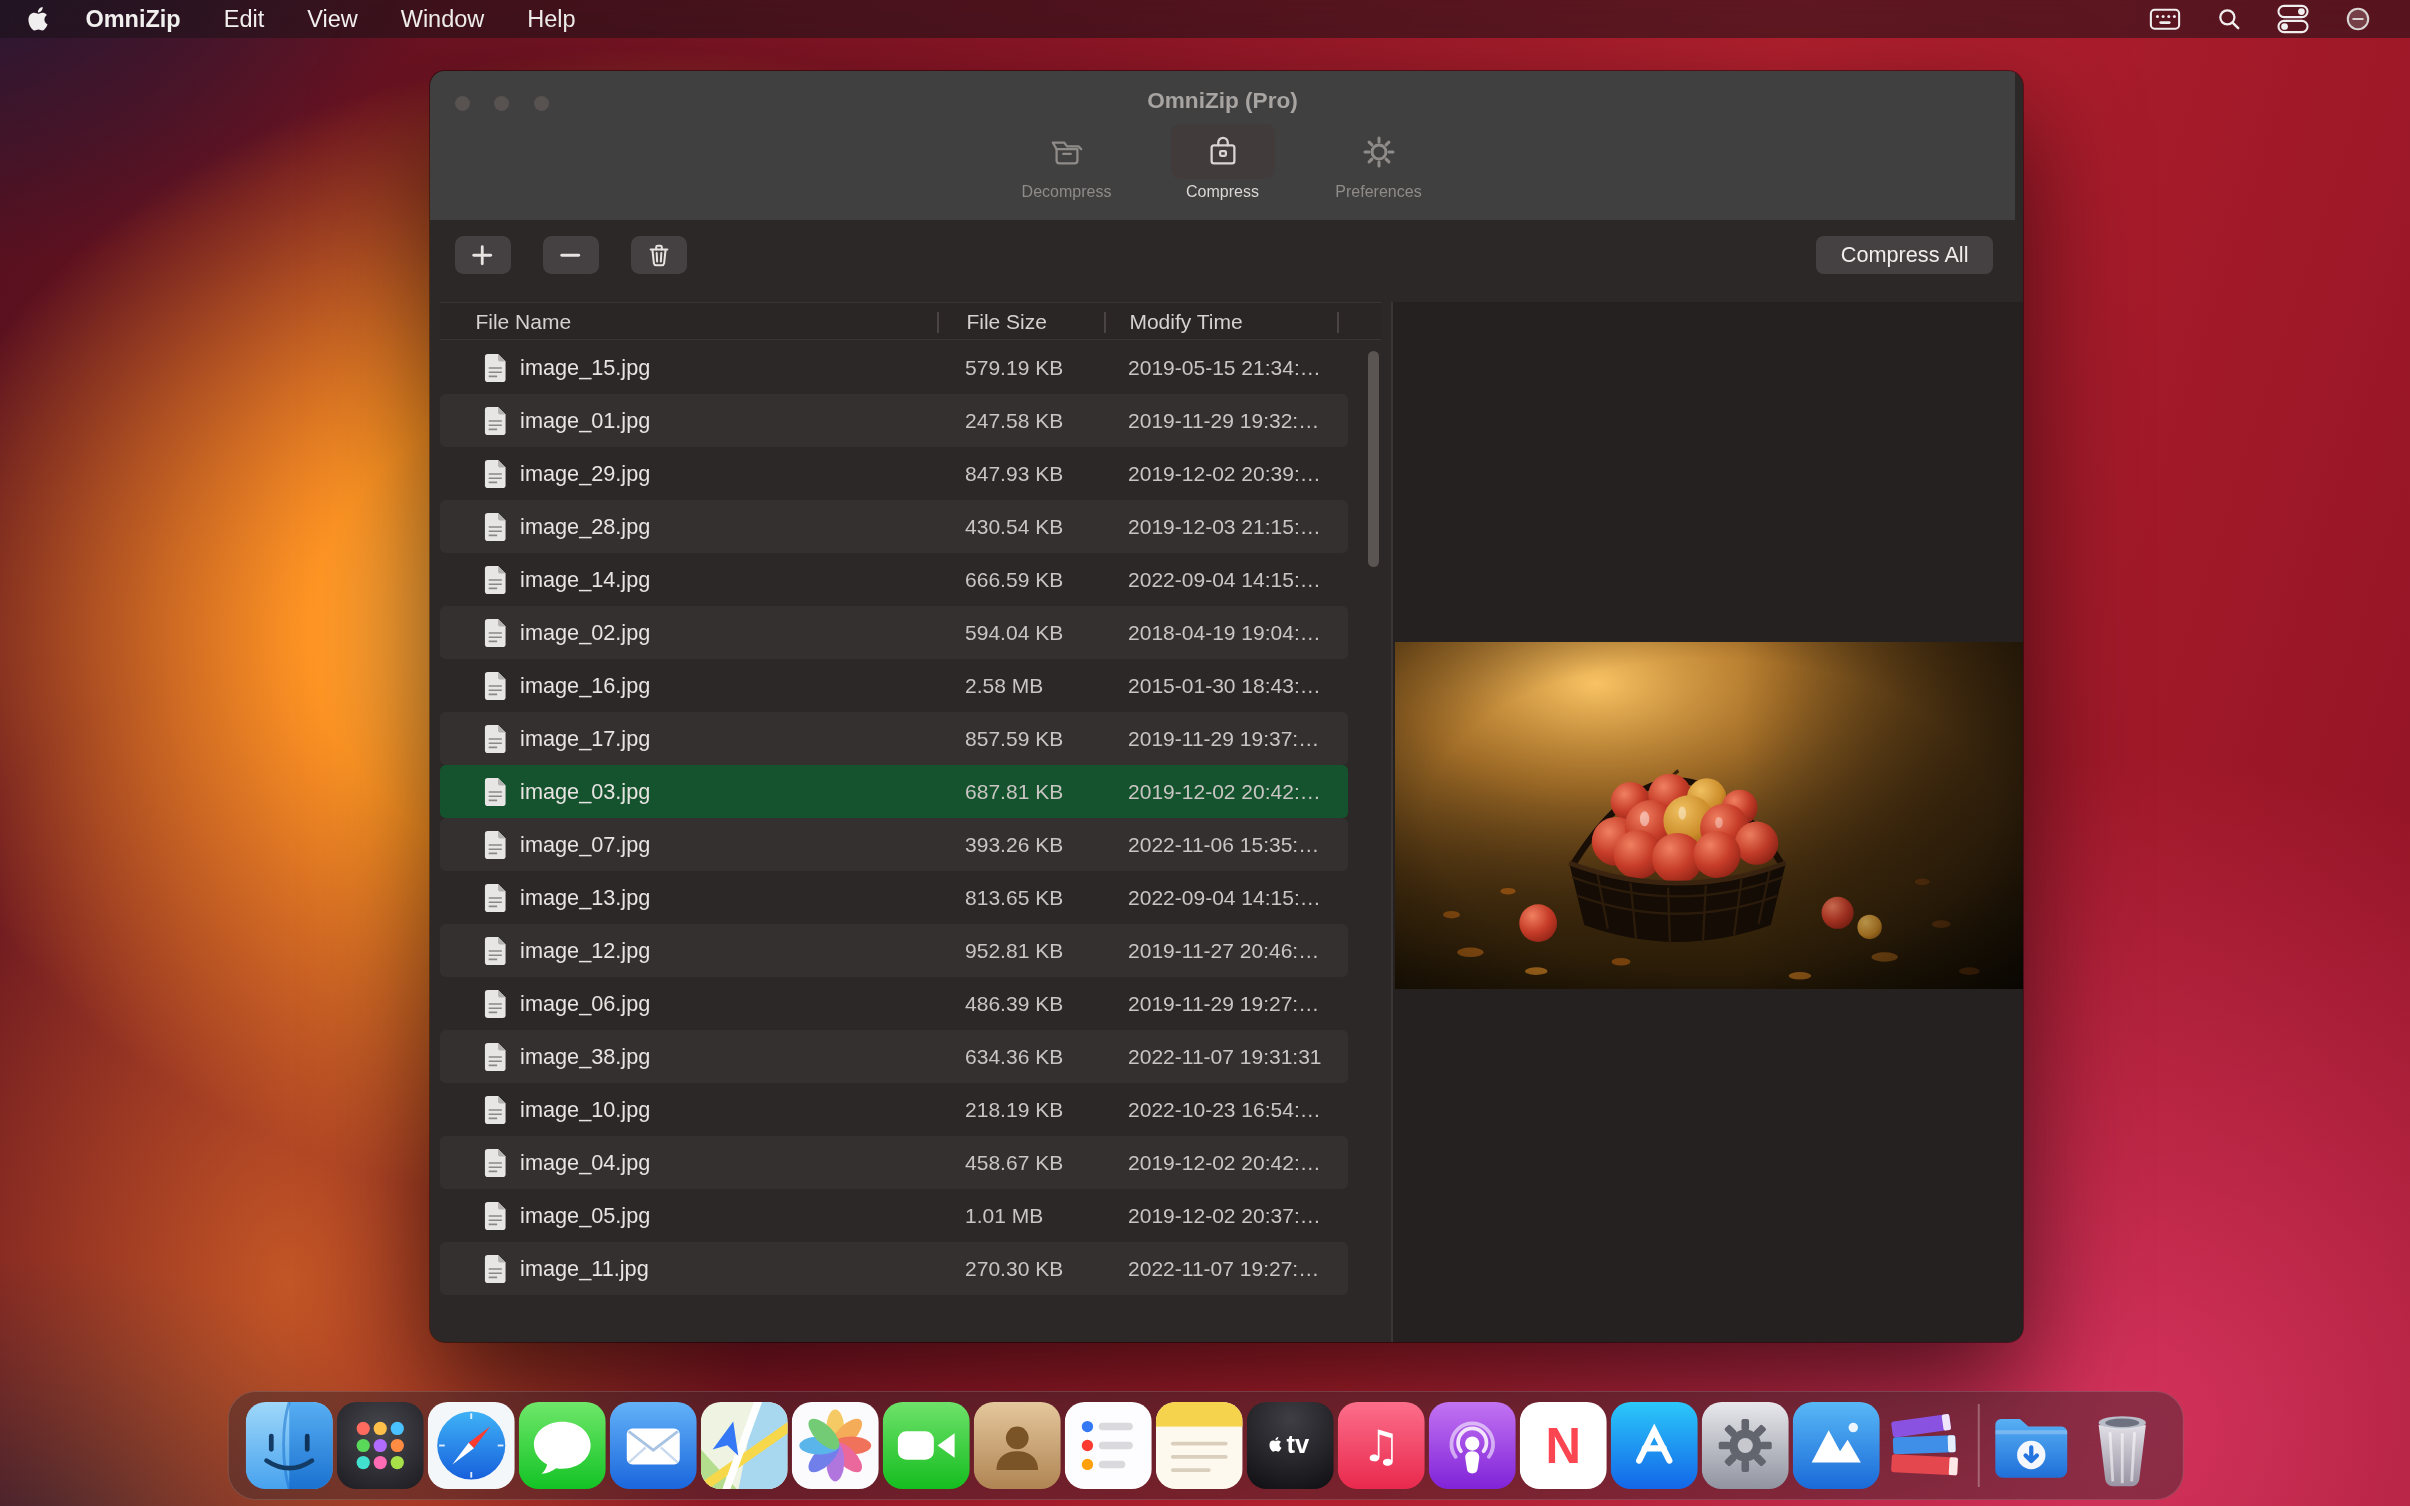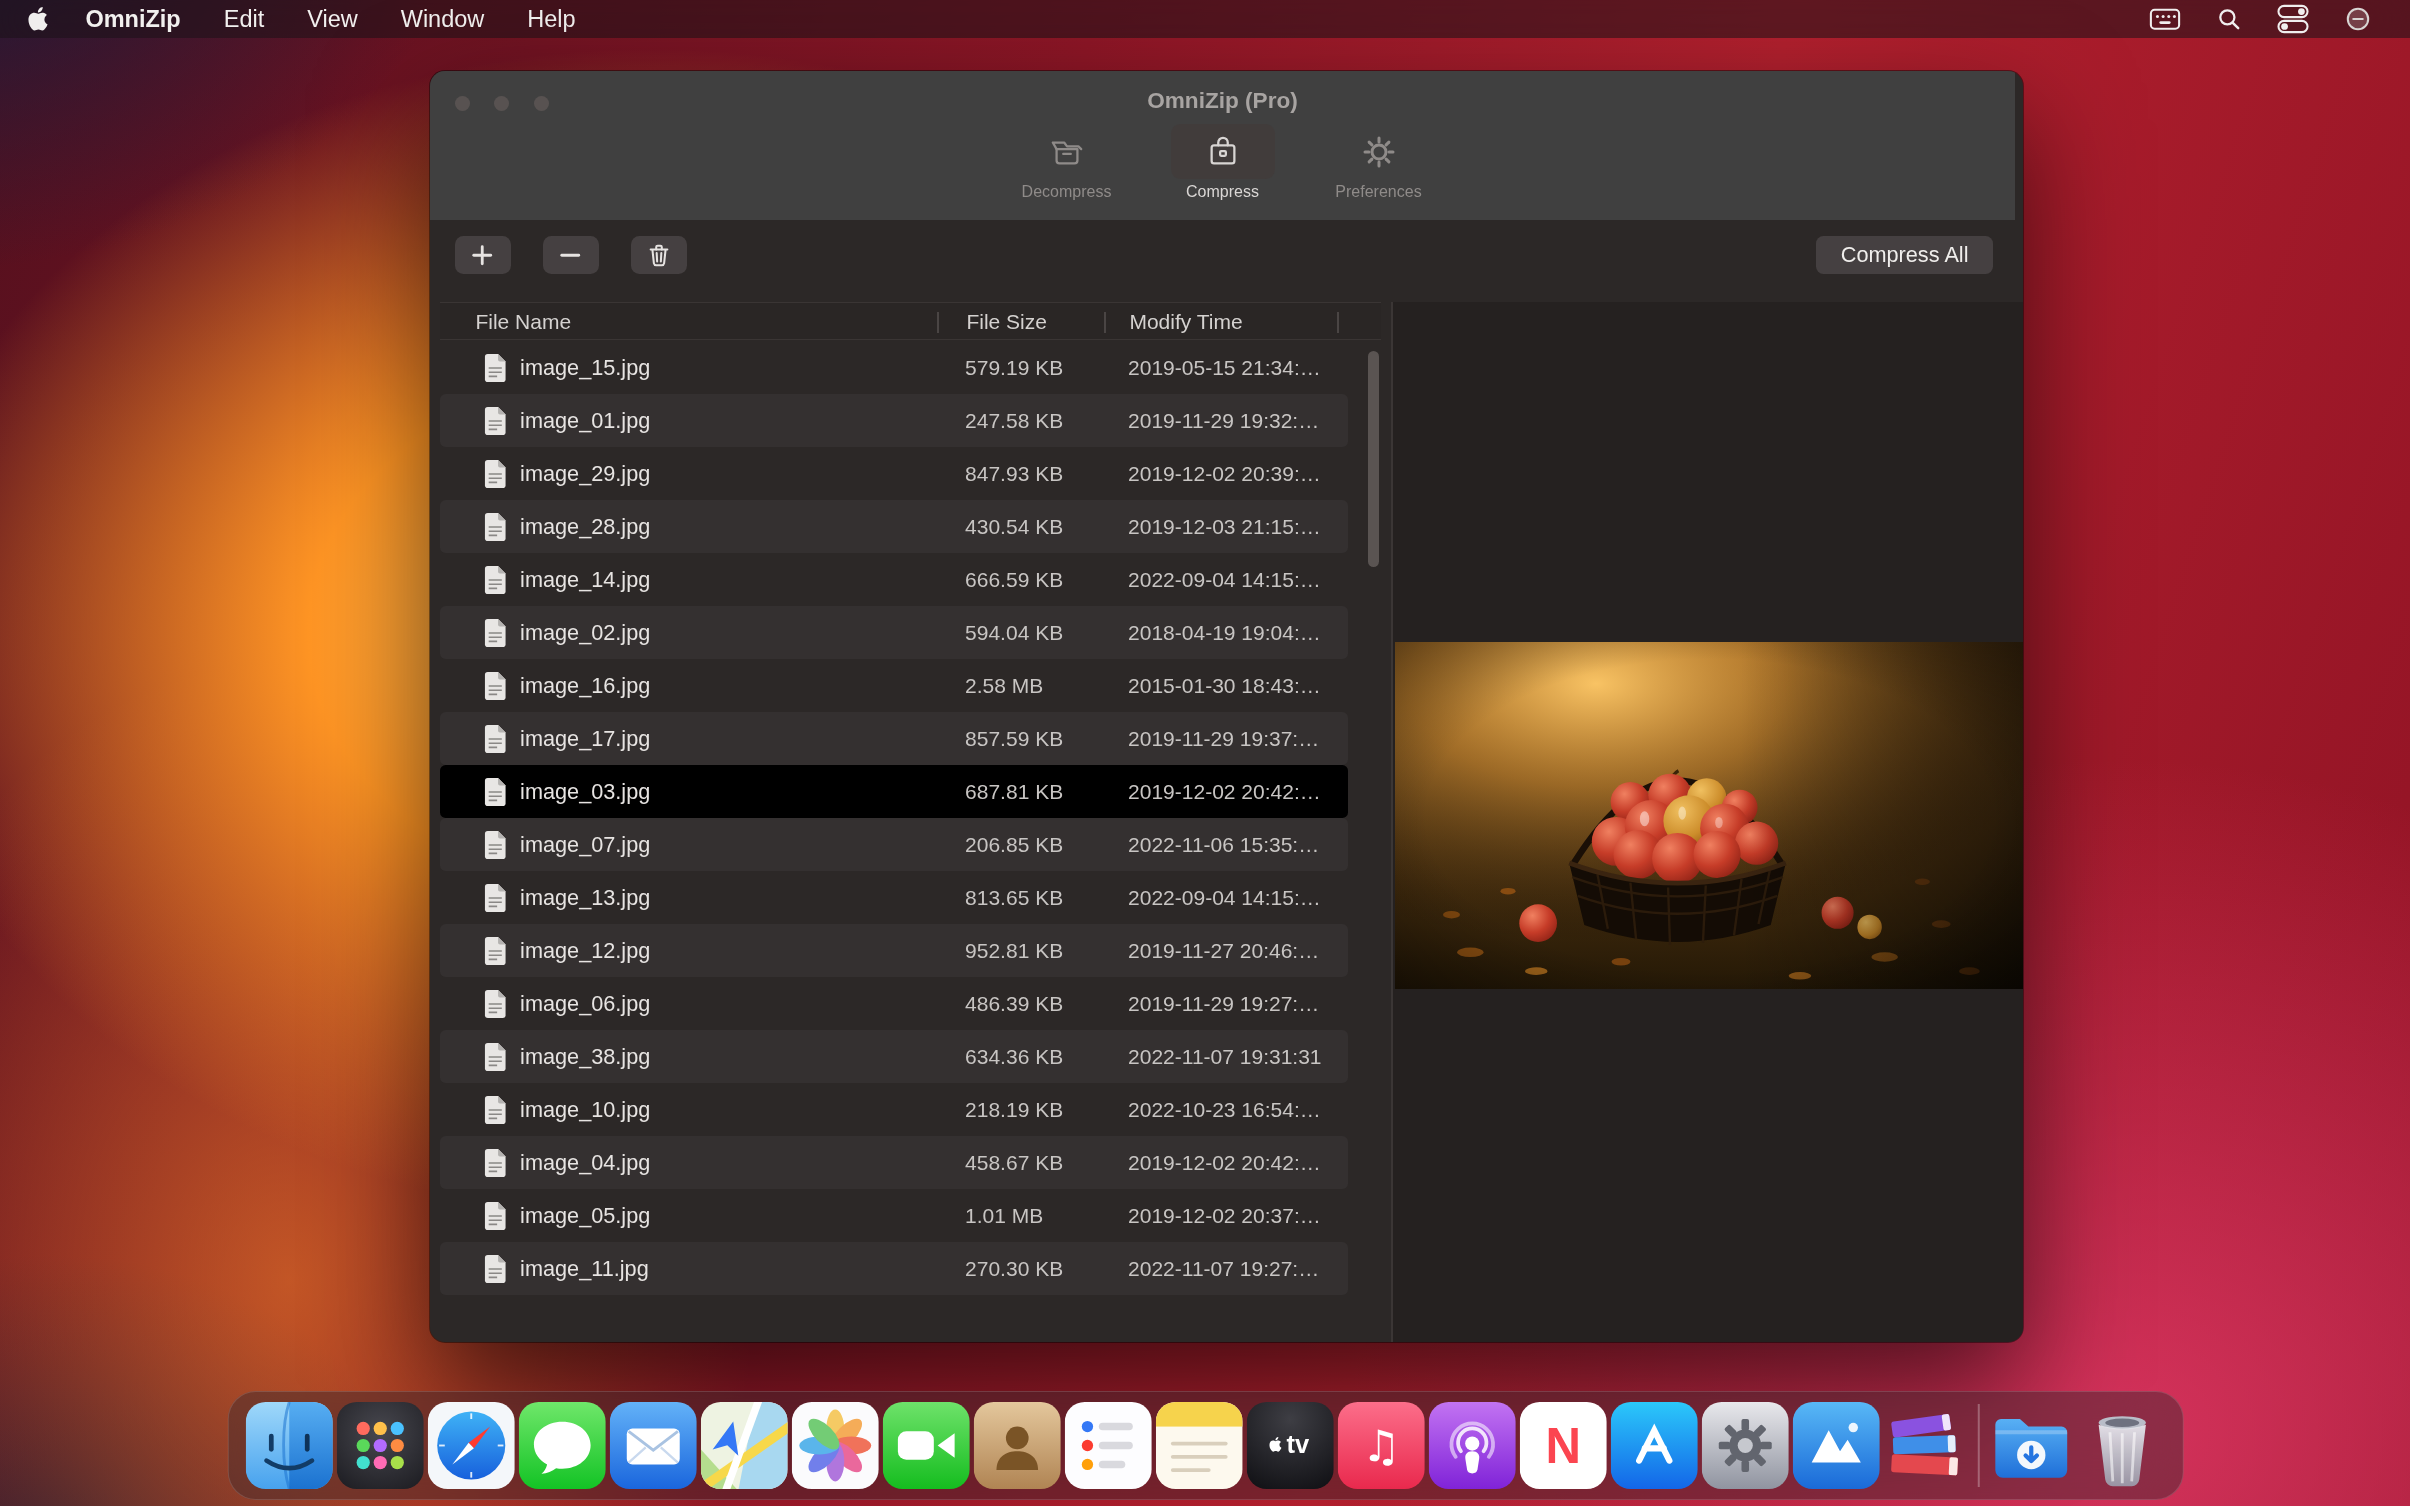--- a/index.html
+++ b/index.html
@@ -57,21 +57,21 @@
     border-top:0.9px solid #3a3534; border-bottom:0.9px solid #3a3534; background:#2a2625; }
   .hcell { position:absolute; top:0; height:38px; line-height:38px; font-size:21px; color:#d5d2d0; font-weight:500; }
   .h-name { left:35px; }
   .h-size { left:526px; }
   .h-time { left:689px; }
   .htick { position:absolute; top:8.5px; width:1.9px; height:21px; background:#4a4544; }
 
   .rows { position:absolute; left:10.4px; top:39px; width:908px; bottom:0; overflow:hidden; }
   .row { height:53px; display:flex; align-items:center; padding-left:43px; border-radius:5.6px; }
   .rows .row:nth-child(even) { background:#343030; }
-  .rows .row.selected { background:#000000; }
+  .rows .row.selected { background:#14532d; }
   .ficon { width:24.5px; height:30px; margin-right:12.2px; flex:none; }
   .fname { width:445px; font-size:21.7px; color:#e7e4e2; }
   .fsize { width:163px; font-size:21px; color:#c8c5c3; }
   .ftime { flex:1; font-size:21px; color:#c8c5c3; white-space:nowrap; overflow:hidden; }
 
   .scroll-thumb { position:absolute; left:938px; top:49px; width:11.3px; height:216px;
     border-radius:5.6px; background:#5a5452; }
 
   .v-divider { position:absolute; left:961px; top:0; bottom:0; width:1.9px; background:#3b3635; }
 
@@ -323,21 +323,21 @@
             </svg>
             <span class="fname">image_03.jpg</span>
             <span class="fsize">687.81 KB</span>
             <span class="ftime">2019-12-02 20:42:…</span>
           </div>
         <div class="row">
             <svg class="ficon" viewBox="0 0 26 32" width="24.5" height="30">
               <use href="#icon-doc"></use>
             </svg>
             <span class="fname">image_07.jpg</span>
-            <span class="fsize">206.85 KB</span>
+            <span class="fsize">393.26 KB</span>
             <span class="ftime">2022-11-06 15:35:…</span>
           </div>
         <div class="row">
             <svg class="ficon" viewBox="0 0 26 32" width="24.5" height="30">
               <use href="#icon-doc"></use>
             </svg>
             <span class="fname">image_13.jpg</span>
             <span class="fsize">813.65 KB</span>
             <span class="ftime">2022-09-04 14:15:…</span>
           </div>

